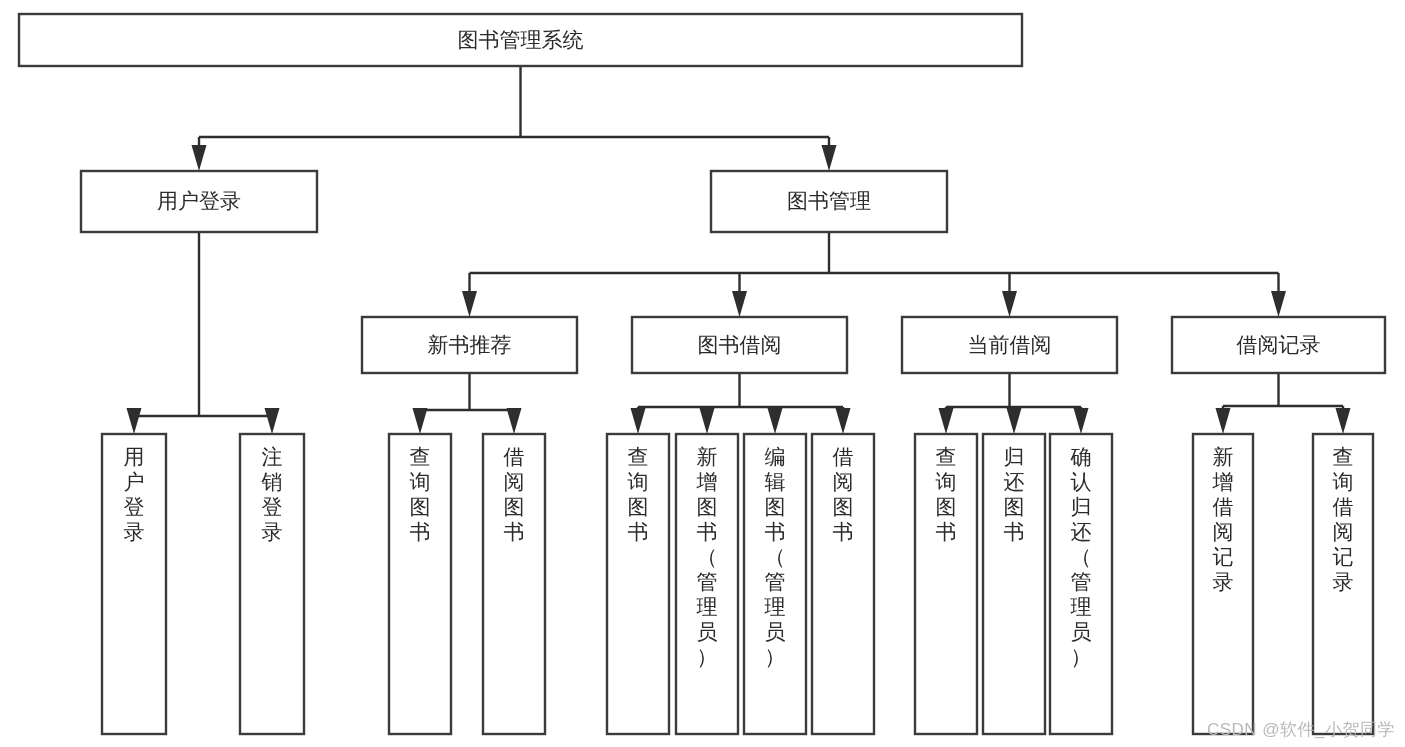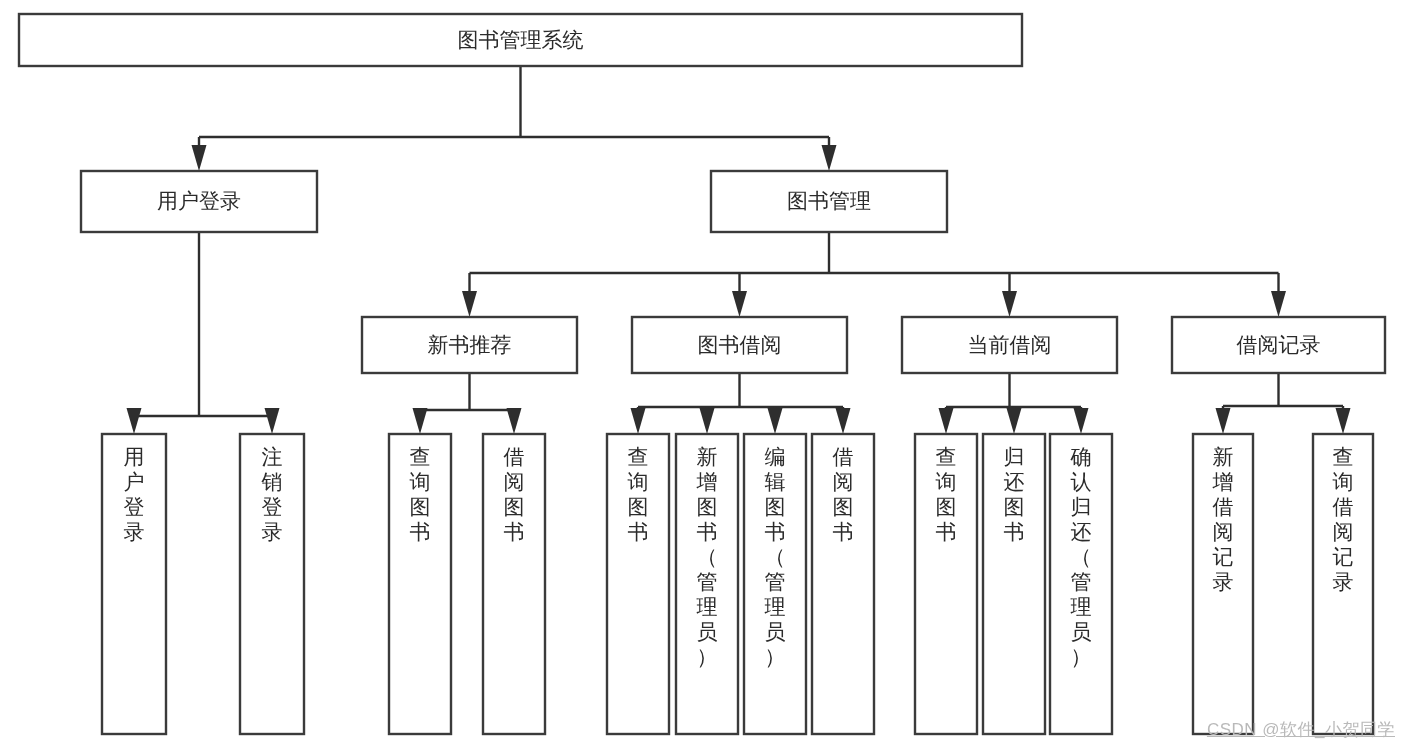--- a/index.html
+++ b/index.html
@@ -57,21 +57,20 @@
   .watermark {
     position: absolute;
     right: 10px;
     bottom: 6px;
     font-family: "Liberation Sans", "DejaVu Sans", sans-serif;
     font-size: 17px;
     color: #b9b9b9;
     letter-spacing: 0.5px;
     white-space: nowrap;
     pointer-events: none;
-    text-decoration: underline;
   }
 </style>
 </head>
 <body>
 
 <div id="diagram-root">
   <svg class="diagram-canvas" viewBox="0 0 1405 747">
     <g id="edge-layer">
         <g>
           <line class="connector" x1="520.5" y1="66" x2="520.5" y2="137"></line>

